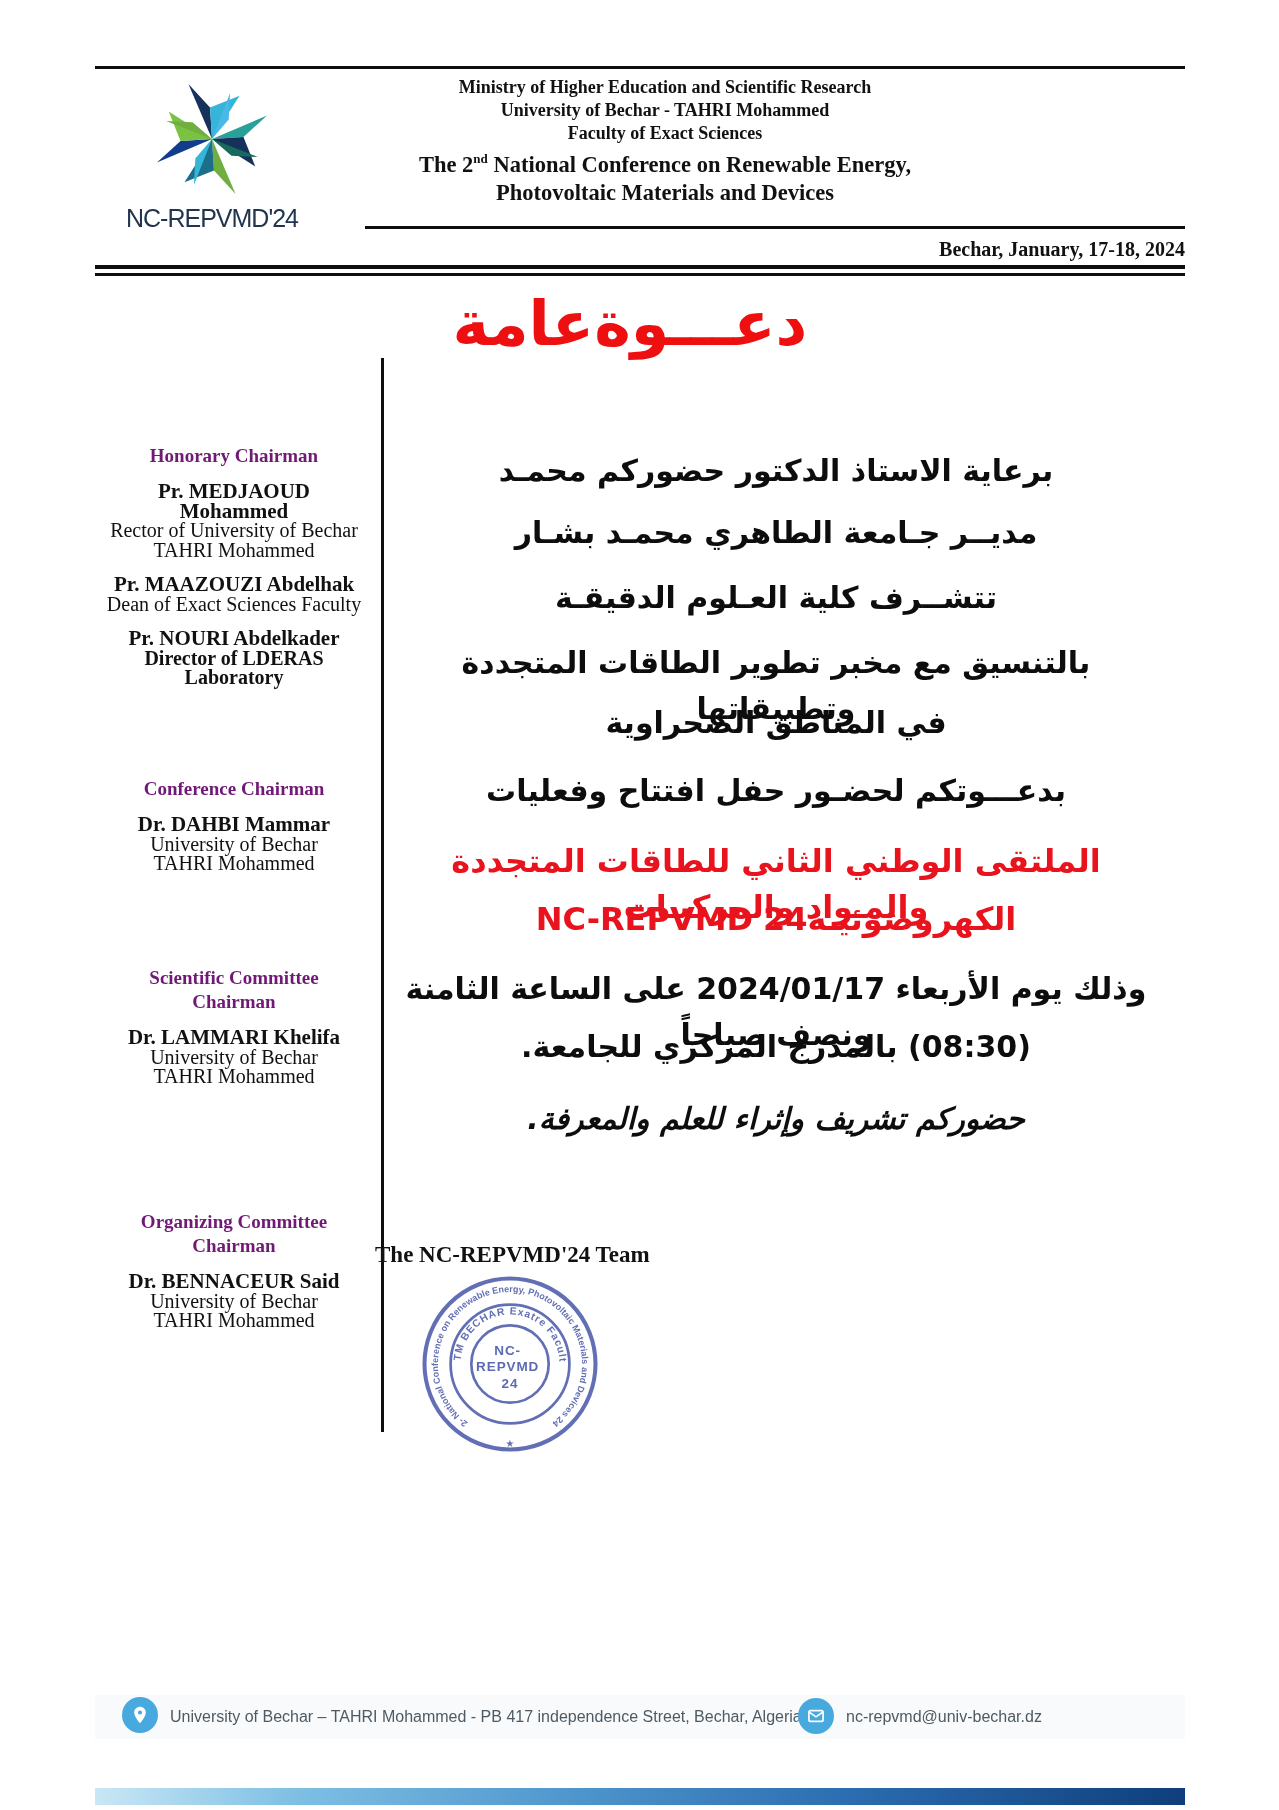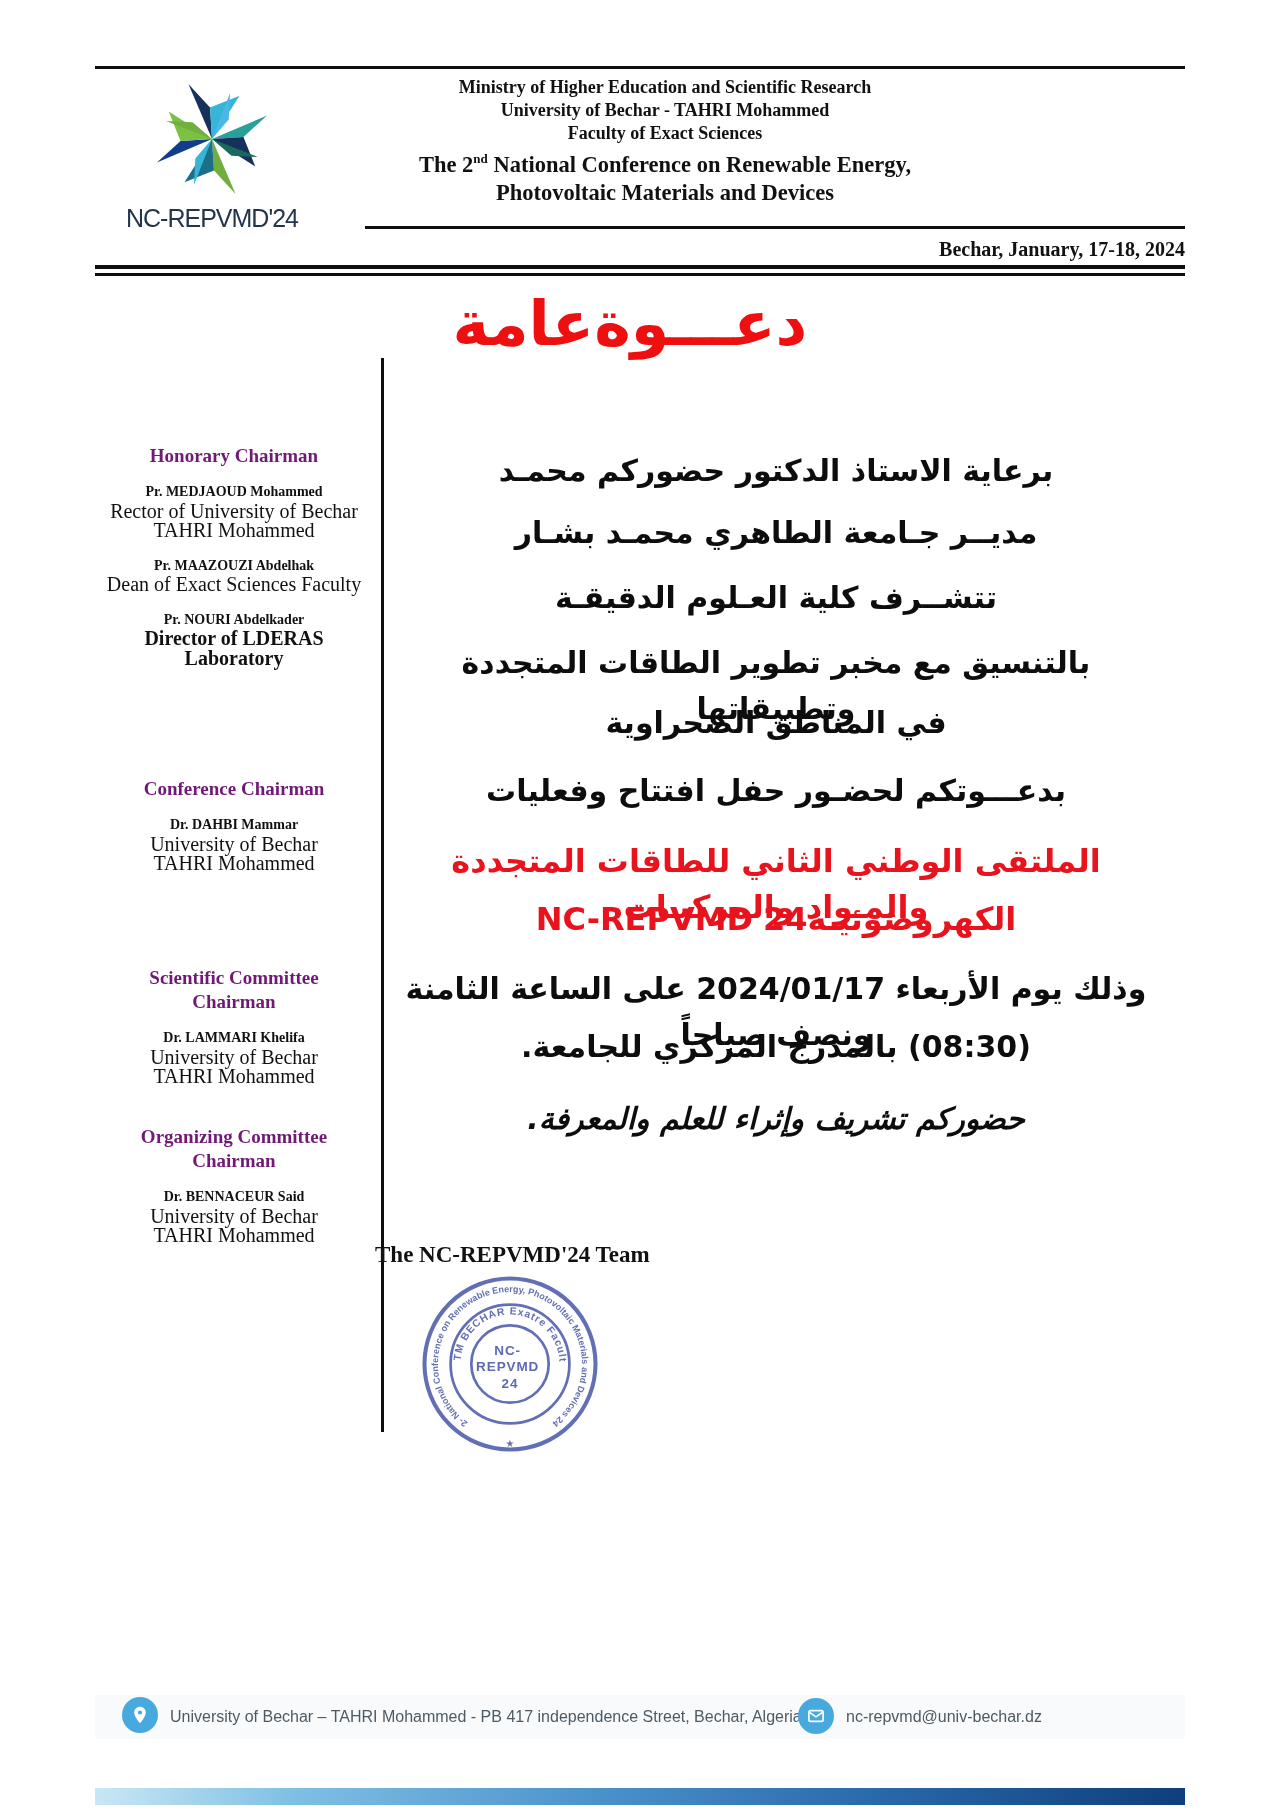--- a/index.html
+++ b/index.html
@@ -40,25 +40,25 @@
     font-weight:bold; font-size:62px; color:#ee1010; line-height:92px;
   }
 
   
   .sb-section { left:106px; width:256px; text-align:center; }
   .sb-title {
     margin:0 0 14px 0; color:#701a75; font-weight:bold;
     font-size:19px; line-height:24px;
   }
   .sb-entry { margin-bottom:15px; }
-  .sb-name { font-weight:bold; font-size:14px; line-height:19.5px; }
+  .sb-name { font-weight:bold; font-size:21px; line-height:19.5px; }
   .sb-line { font-size:20px; line-height:19.5px; }
   .sb-line.bold { font-weight:bold; }
   .sec1 { top:444px; }  .sec2 { top:777px; }
-  .sec3 { top:966px; }  .sec4 { top:1125px; }
+  .sec3 { top:966px; }  .sec4 { top:1210px; }
 
   
   .ar-line {
     left:395px; width:762px; text-align:center; direction:rtl;
     font-family:"DejaVu Sans", sans-serif; font-weight:bold;
     font-size:30px; line-height:46px; color:#0d0d0d;
   }
   .ar-red { color:#e8131d; font-size:32px; }
   .ar-cursive { font-style:italic; }
   .l1 { top:448px; }  .l2 { top:510px; }  .l3 { top:575px; }

